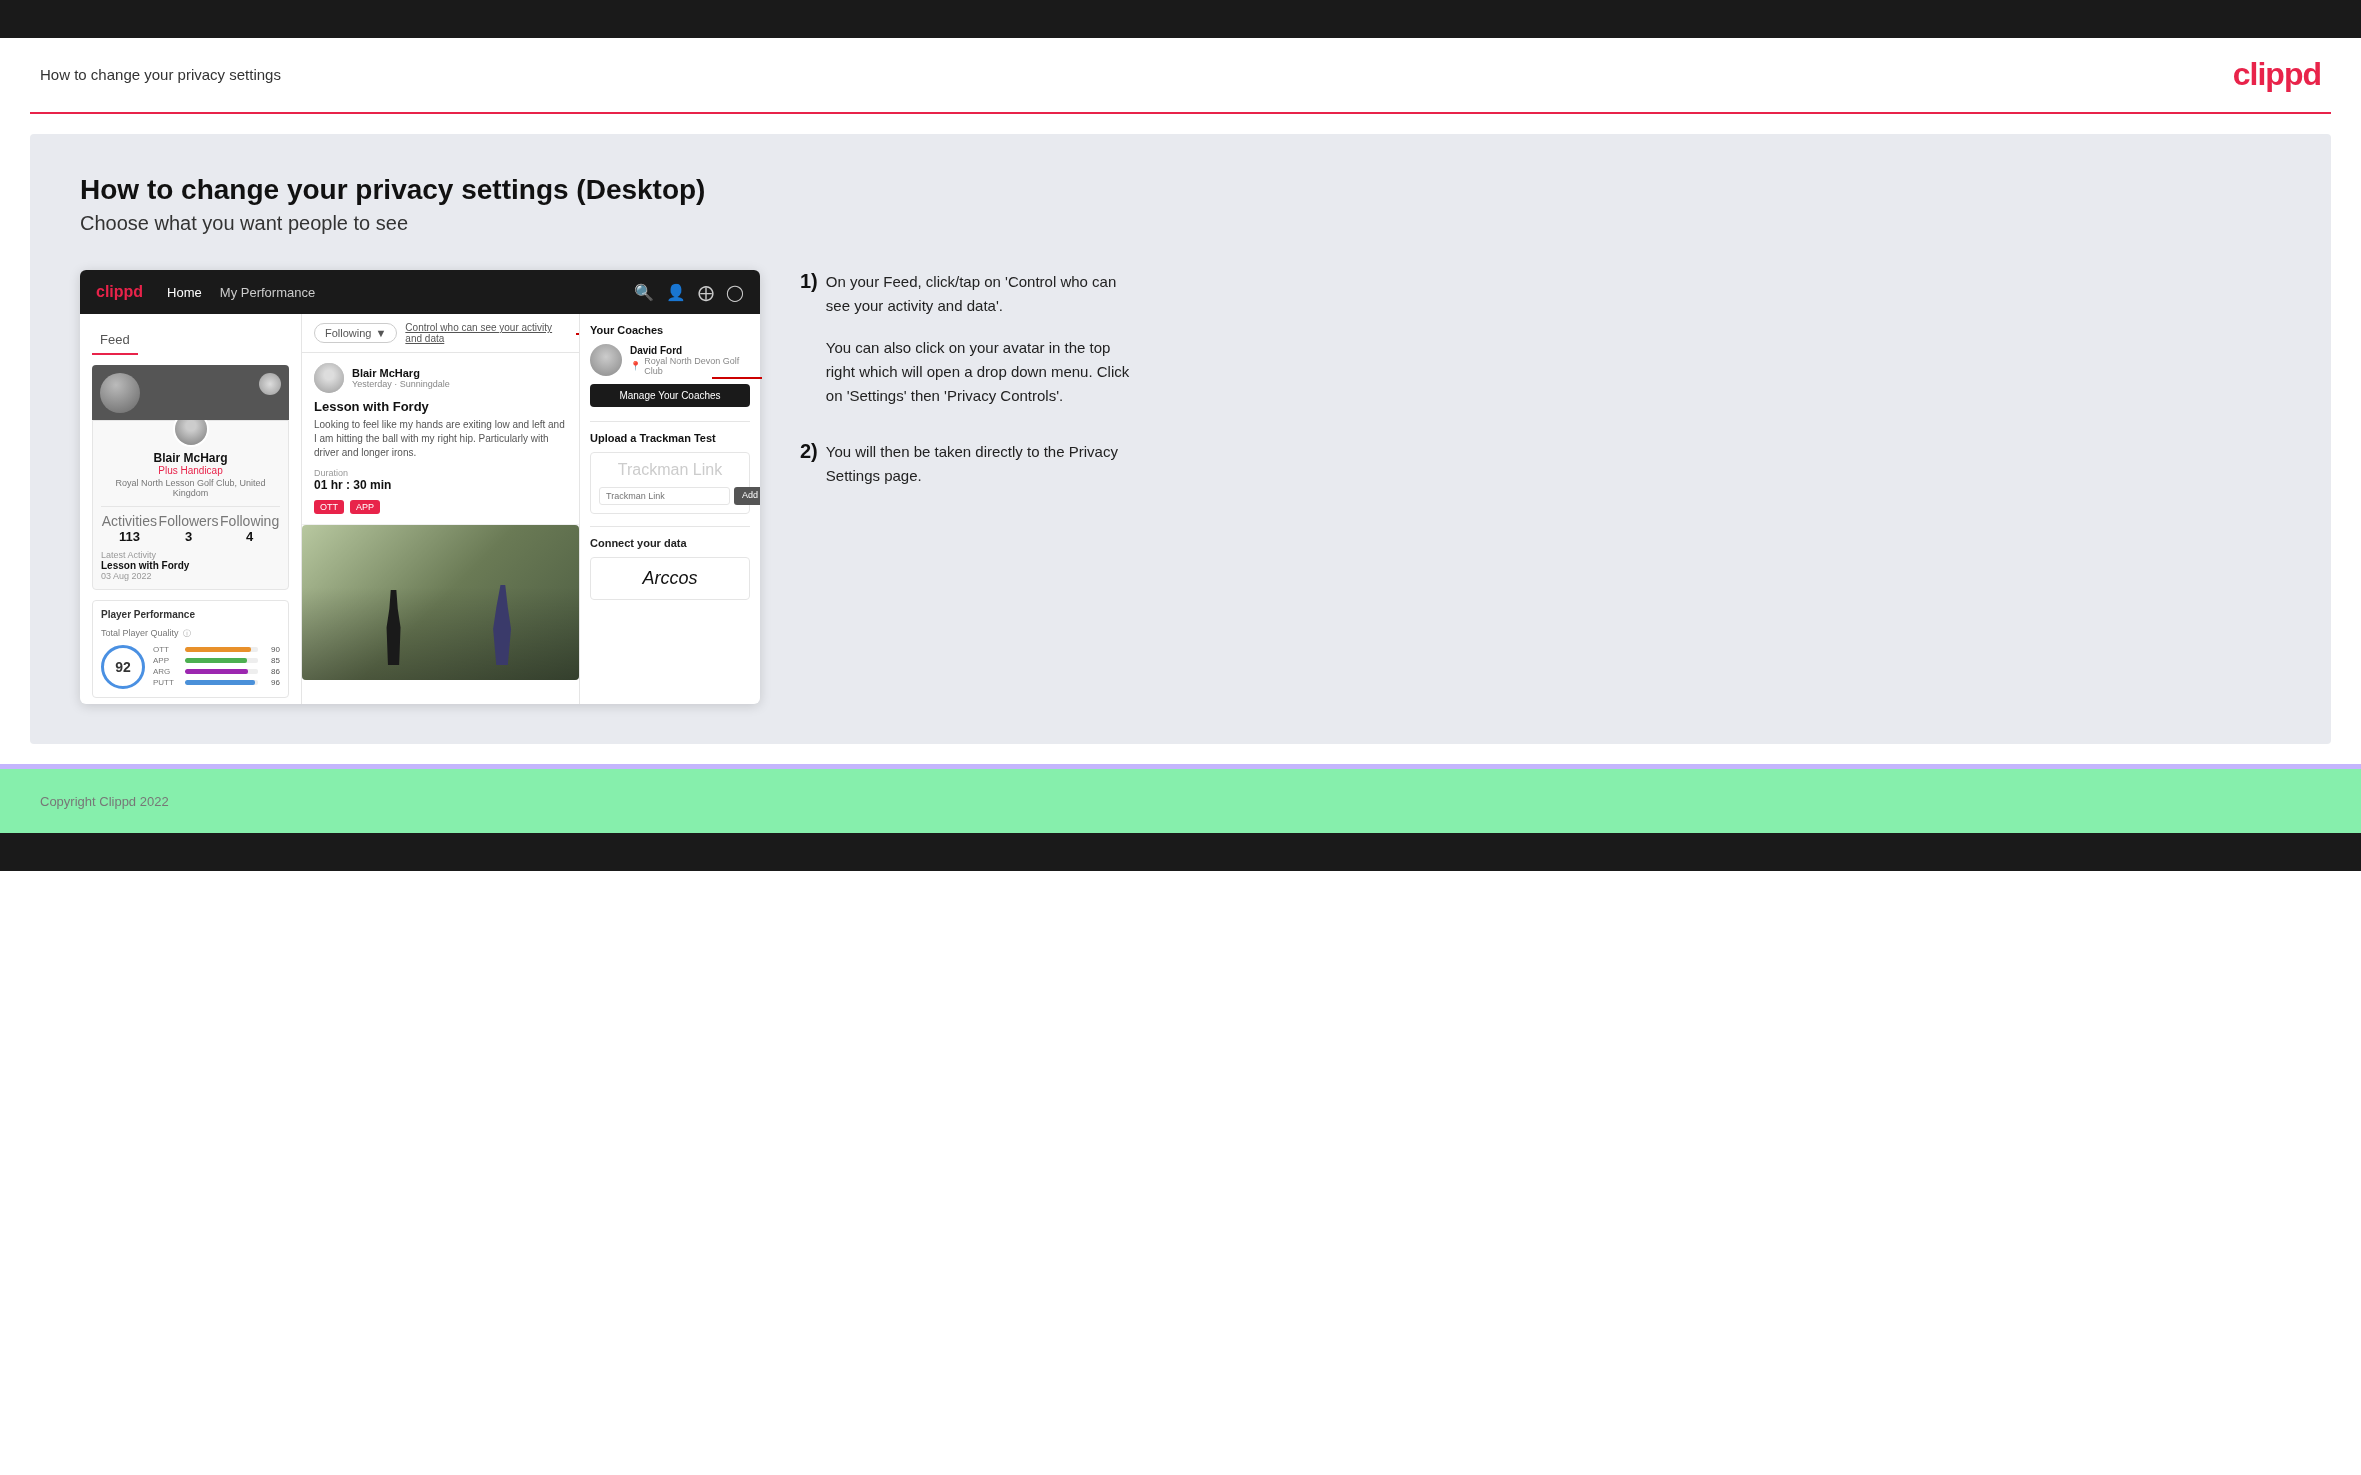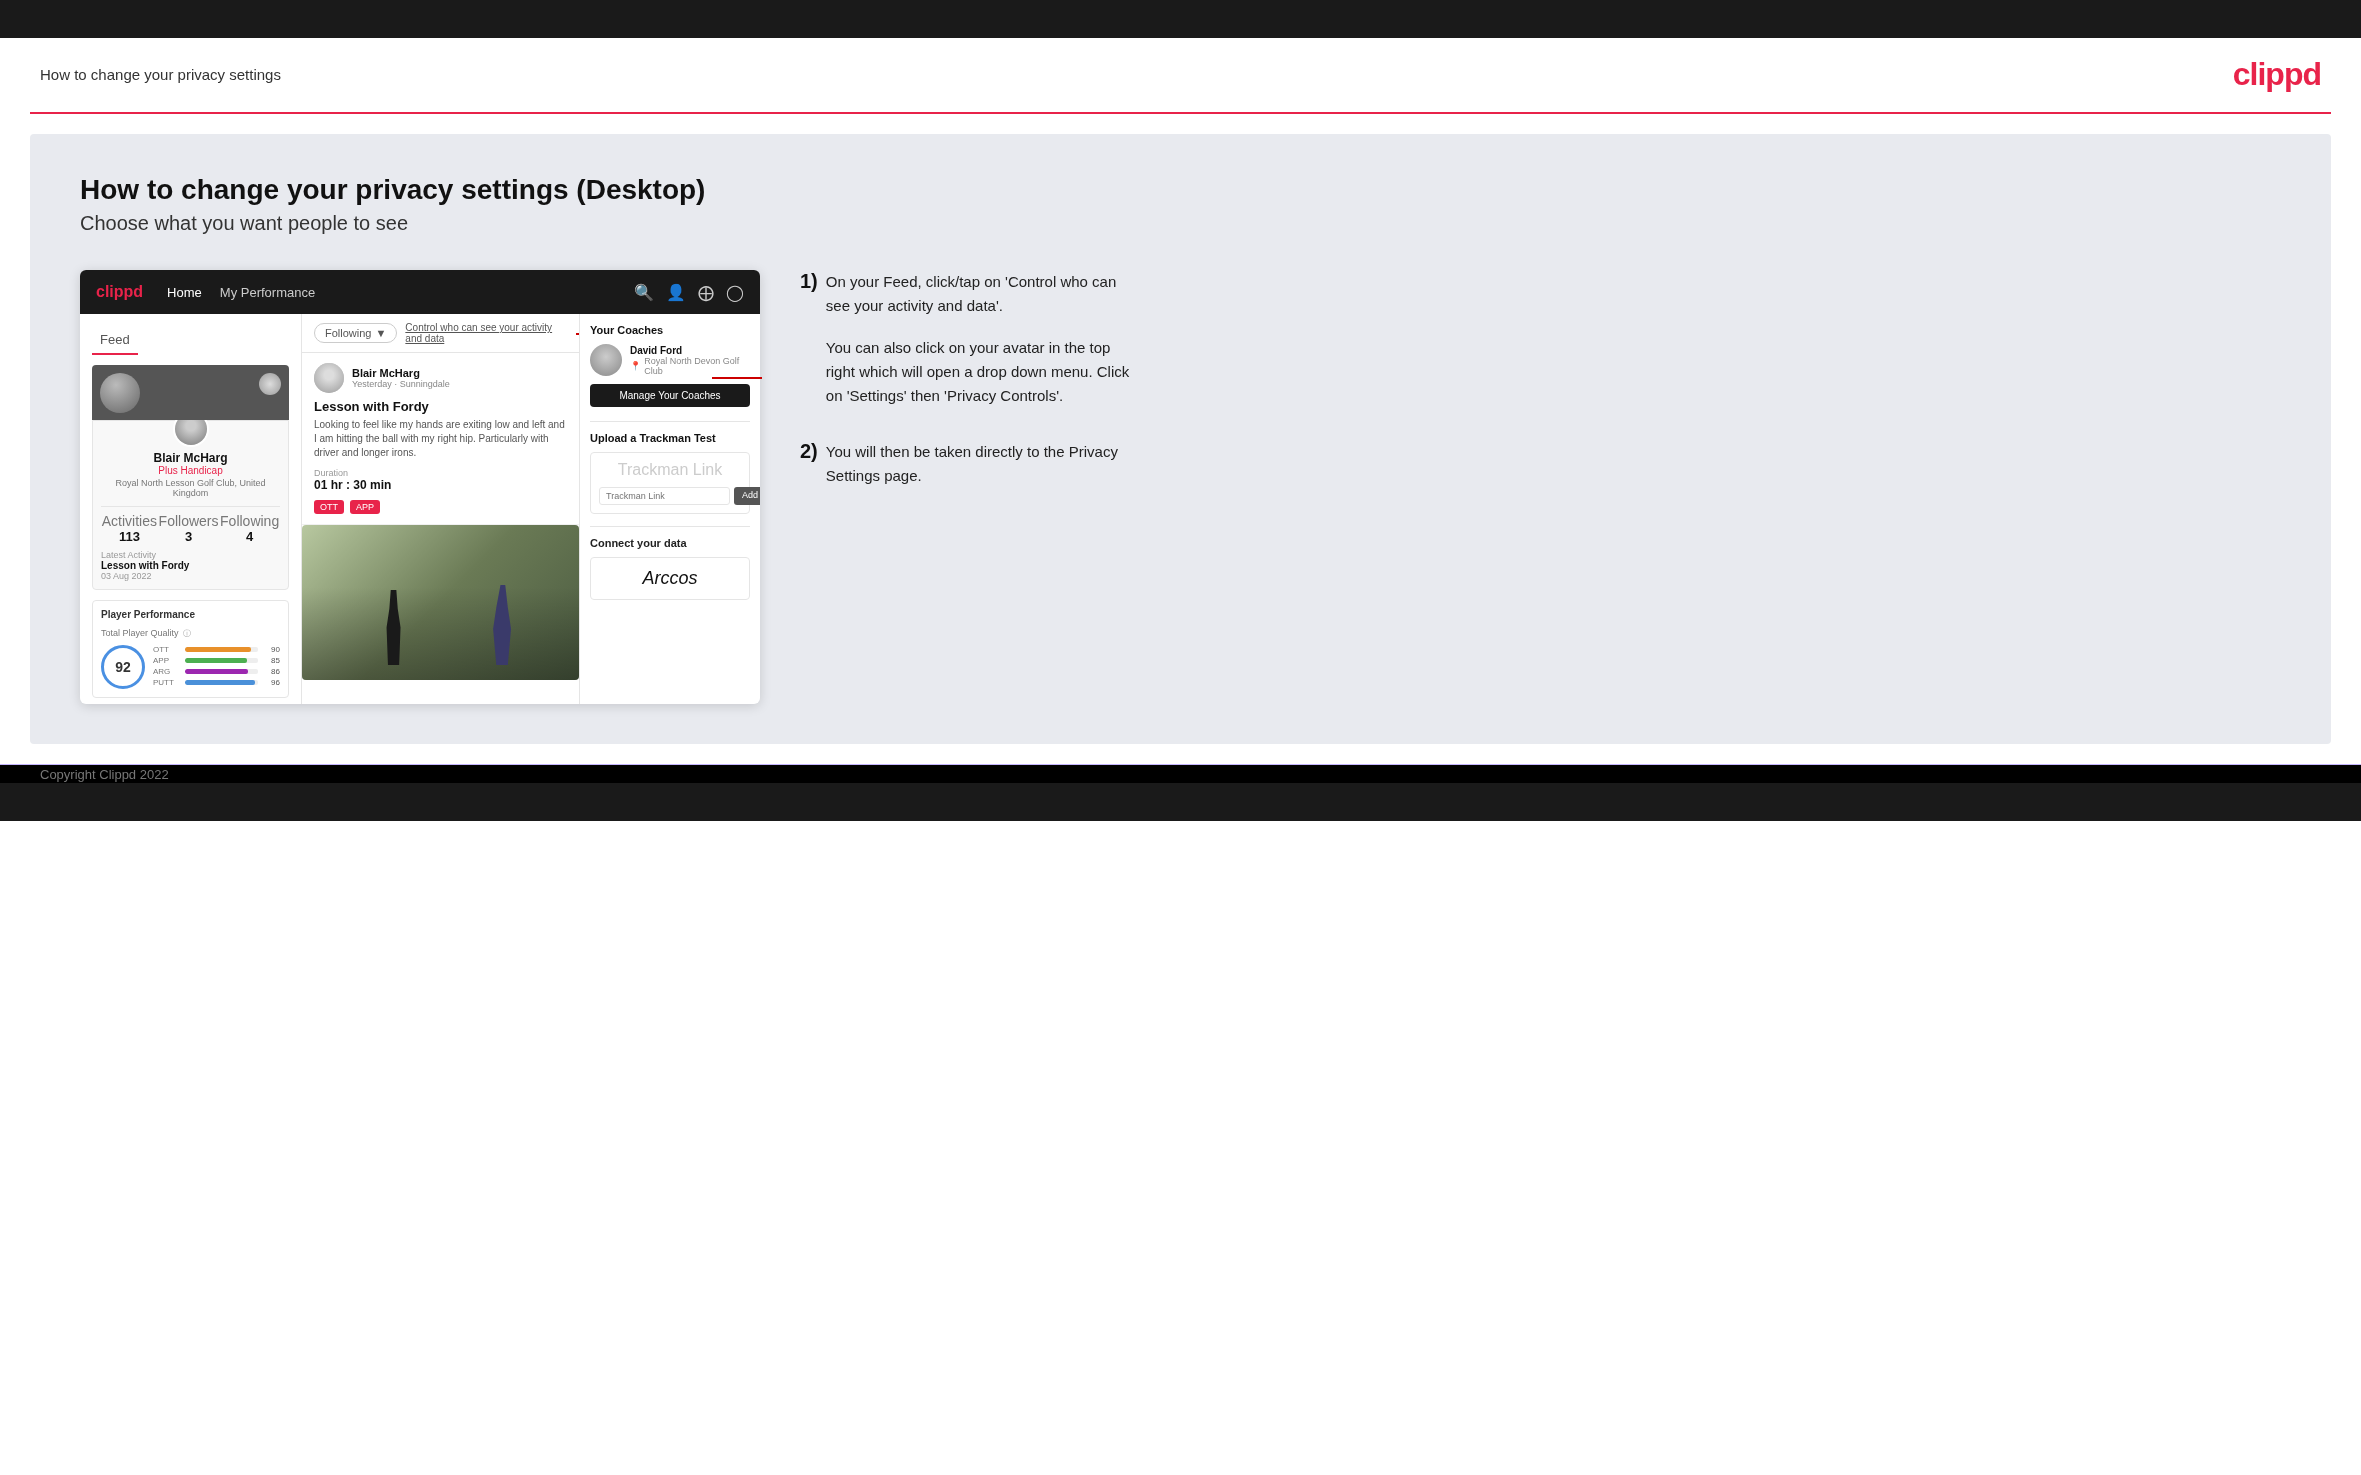--- a/index.html
+++ b/index.html
@@ -490,23 +490,23 @@
       display: inline-block;
     }
     .step-text {
       font-size: 15px;
       color: #222;
       line-height: 1.6;
     }
 
     
     .footer {
-      padding: 0 40px;
-      background: #000000;
-      border-top: 1px solid #c4b5fd;
+      padding: 23px 40px;
+      background: #86efac;
+      border-top: 5px solid #c4b5fd;
     }
     .footer-text {
       font-size: 13px;
       color: #777;
     }
 
     
     .bottom-bar {
       background: #1a1a1a;
       height: 38px;

